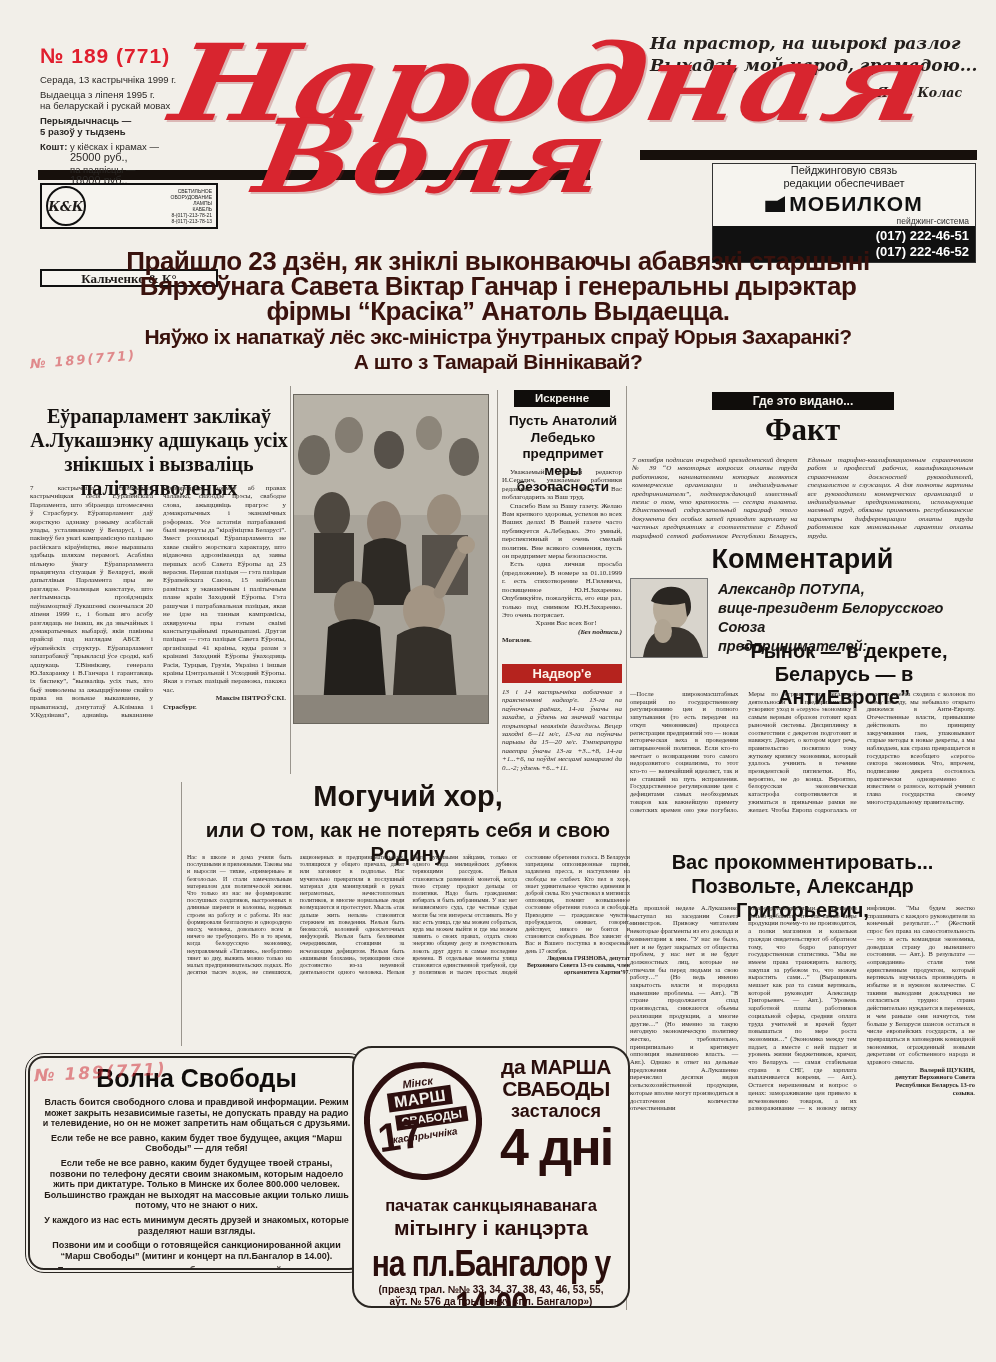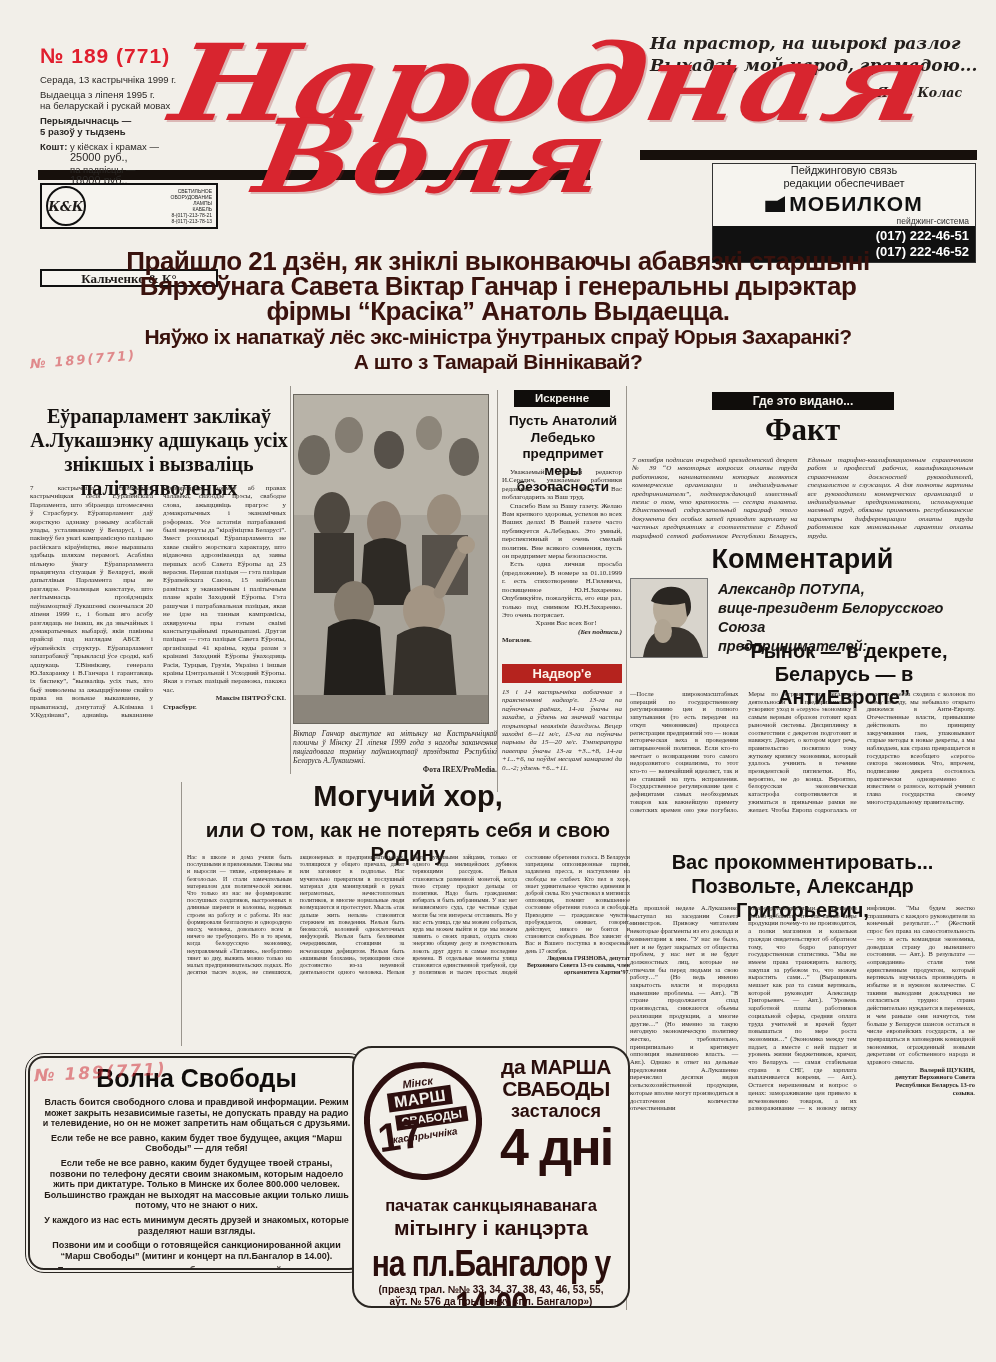--- a/index.html
+++ b/index.html
@@ -232,21 +232,21 @@
       <div class="mob-brand">МОБИЛКОМ</div>
     </div>
     <div class="mob-sub">пейджинг-система</div>
     <div class="mob-phones">
       <div>(017) 222-46-51</div>
       <div>(017) 222-46-52</div>
     </div>
   </div>
 
   <div class="abs headline">
-    <div class="h-l">Прайшло 21 дзён, як зніклі выконваючы абавязкі старшыні</div>
+    <div class="h-l">Прайшло 23 дзён, як зніклі выконваючы абавязкі старшыні</div>
     <div class="h-l">Вярхоўнага Савета Віктар Ганчар і генеральны дырэктар</div>
     <div class="h-l">фірмы “Красіка” Анатоль Выдаецца.</div>
     <div class="h-s">Няўжо іх напаткаў лёс экс-міністра ўнутраных спраў Юрыя Захаранкі?</div>
     <div class="h-s">А што з Тамарай Віннікавай?</div>
   </div>
 
   <div class="abs stamp stamp1">№ 189(771)</div>
   <div class="abs stamp stamp2">№ 189(771)</div>
 
   <div class="abs vr" style="left:290px; top:386px; height:388px;"></div>
@@ -278,24 +278,20 @@
       <rect x="128" y="140" width="46" height="60" fill="#57514a"></rect>
       <ellipse cx="60" cy="210" rx="20" ry="24" fill="#847a6c"></ellipse>
       <path d="M34 232 q26 -16 52 0 l8 96 h-66 z" fill="#23201c"></path>
       <ellipse cx="130" cy="215" rx="21" ry="25" fill="#a39584"></ellipse>
       <path d="M103 240 q27 -17 54 0 l8 88 h-68 z" fill="#35302a"></path>
       <rect x="150" y="150" width="12" height="56" rx="6" transform="rotate(28 156 178)" fill="#9a8d7d"></rect>
       <ellipse cx="172" cy="150" rx="9" ry="9" fill="#a89a88"></ellipse>
       <rect y="300" width="194" height="28" fill="#8b857b"></rect>
     </svg>
   </div>
-  <div class="abs caption">
-    <span>Віктар Ганчар выступае на мітынгу на Кастрычніцкай плошчы ў Мінску 21 ліпеня 1999 года з нагоды заканчэння пяцігадовага тэрміну паўнамоцтваў прэзідэнта Рэспублікі Беларусь А.Лукашэнкі.</span>
-    <div class="credit">Фота IREX/ProMedia.</div>
-  </div>
 
   <div class="abs label-black isk-label">Искренне</div>
   <div class="abs isk-title">Пусть Анатолий Лебедько предпримет меры безопасности</div>
   <div class="abs smallbody isk-body">
     <p>Уважаемый главный редактор И.Середич, уважаемые работники редакции “НВ”! Хочу Вас поблагодарить за Ваш труд.</p>
     <p>Спасибо Вам за Вашу газету. Желаю Вам крепкого здоровья, успехов во всех Ваших делах! В Вашей газете часто публикуется А.Лебедько. Это умный, перспективный и очень смелый политик. Вне всякого сомнения, пусть он предпримет меры безопасности.</p>
     <p>Есть одна личная просьба (предложение). В номере за 01.10.1999 г. есть стихотворение Н.Гилевича, посвященное Ю.Н.Захаренко. Опубликуйте, пожалуйста, его еще раз, только под снимком Ю.Н.Захаренко. Это очень потрясает.</p>
     <p style="text-align:center">Храни Вас всех Бог!</p>
     <div class="sig-r" style="font-style:italic">(Без подписи.)</div>
     <div class="sig-l">Могилев.</div>

